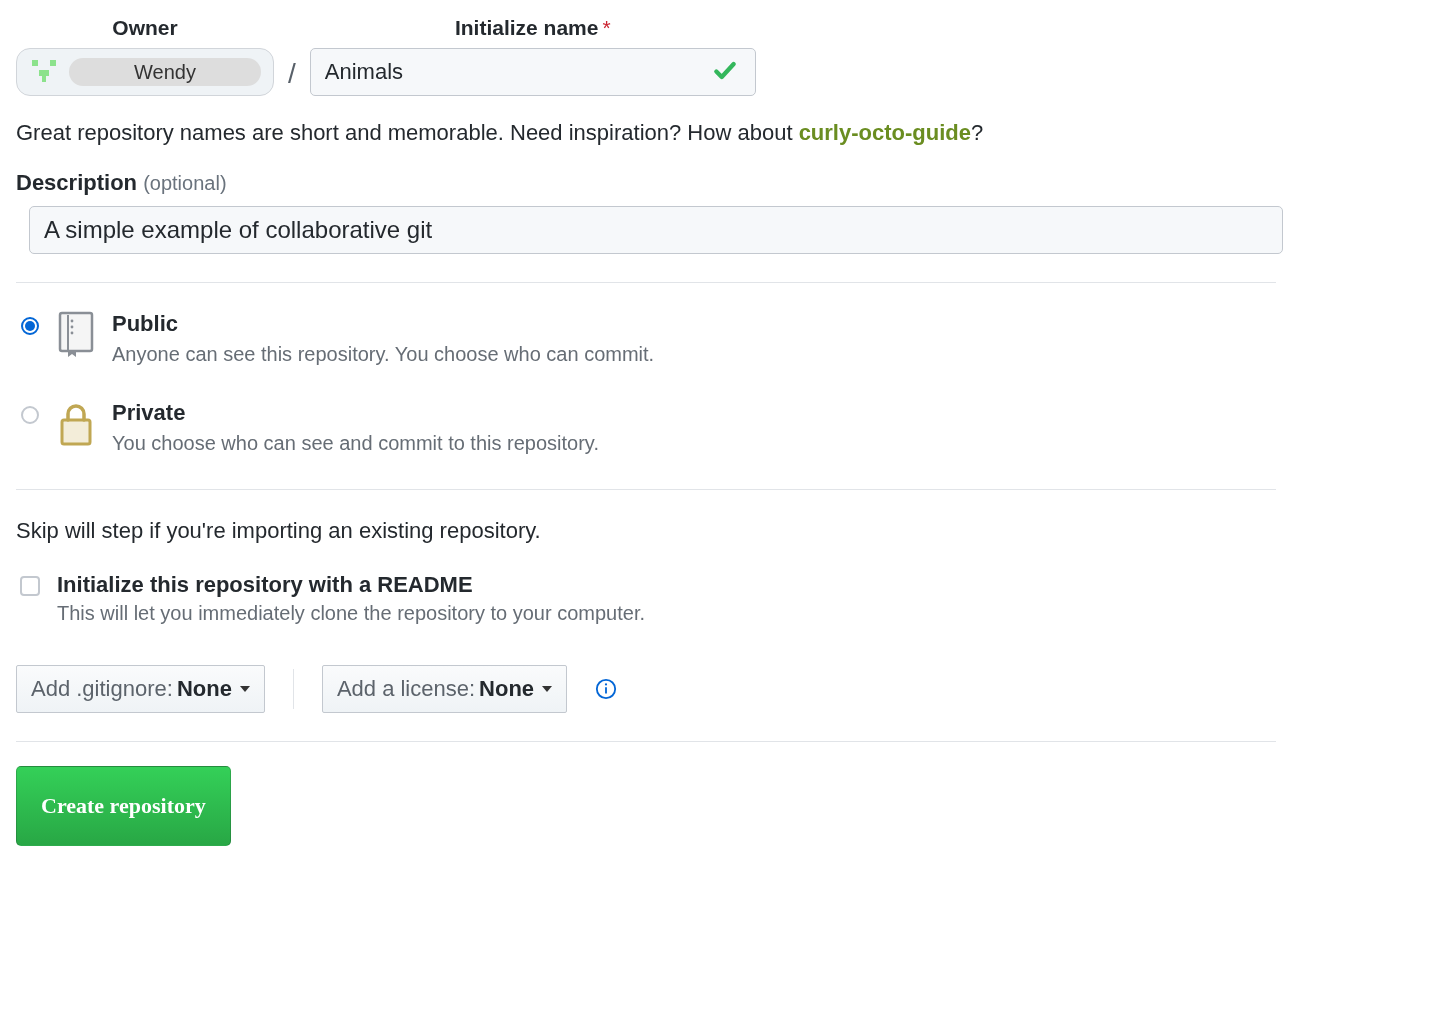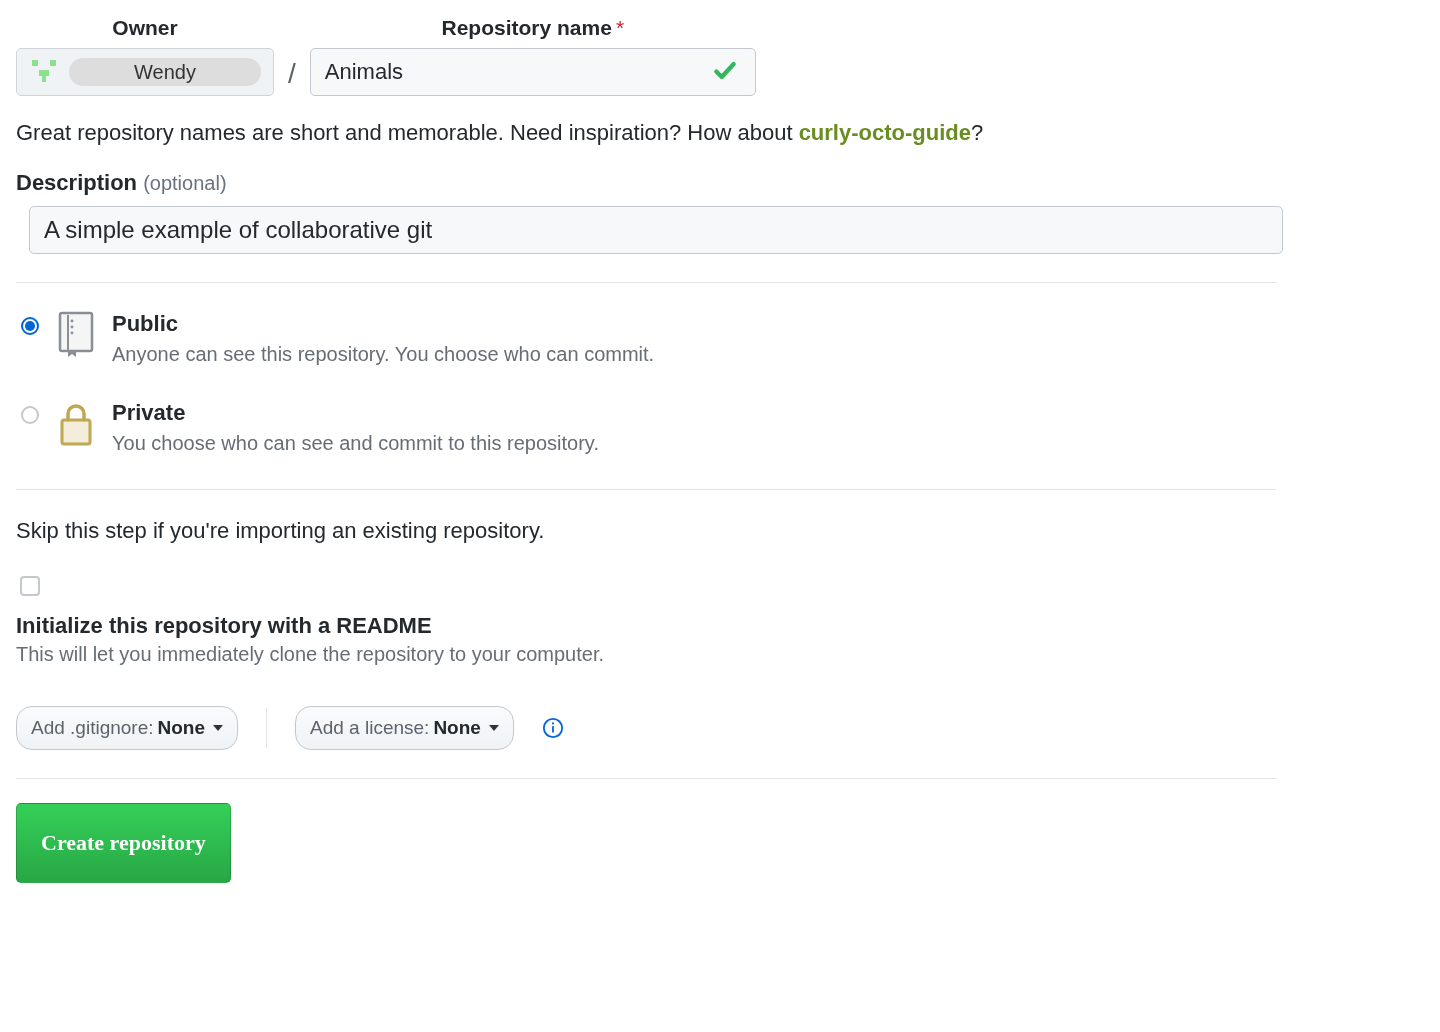--- a/index.html
+++ b/index.html
@@ -18,21 +18,21 @@
     font-size: 21px;
     font-weight: 600;
     margin-bottom: 8px;
     text-align: center;
   }
   .required { color: #cb2431; margin-left: 4px; font-weight: 400; }
   .owner-select {
     display: inline-flex;
     align-items: center;
     border: 1px solid #d1d5da;
-    border-radius: 5px;
+    border-radius: 14px;
     background: #eff3f6;
     padding: 8px 12px;
     height: 48px;
     width: 258px;
     gap: 10px;
   }
   .avatar {
     width: 30px; height: 30px;
     display: inline-flex; align-items: center; justify-content: center;
   }
@@ -86,38 +86,38 @@
   }
   .radio-input:checked { border-color: #0366d6; }
   .radio-input:checked::after {
     content: ""; position: absolute; left: 2px; top: 2px;
     width: 10px; height: 10px; background: #0366d6; border-radius: 50%;
   }
   .vis-icon { width: 42px; flex-shrink: 0; display: flex; align-items: flex-start; }
   .vis-text .vis-title { font-size: 22px; font-weight: 600; }
   .vis-text .vis-desc  { font-size: 20px; color: #666d75; margin-top: 6px; }
   .skip-text { font-size: 22px; margin: 28px 0 28px 0; }
-  .checkbox-row { display: flex; align-items: flex-start; gap: 14px; flex-direction: column; }
+  .checkbox-row { display: flex; align-items: flex-start; gap: 14px; }
   .checkbox-input {
     width: 20px; height: 20px; margin-top: 4px;
     appearance: none;
     border: 2px solid #c3c8cf;
     border-radius: 4px;
     cursor: pointer;
     flex-shrink: 0;
   }
   .readme-title { font-size: 22px; font-weight: 600; }
   .readme-desc  { font-size: 20px; color: #666d75; margin-top: 4px; }
   .dropdown-row { display: flex; align-items: center; gap: 28px; margin-top: 40px; position: relative; }
   .dropbtn {
     border: 1px solid #c3c8cf;
-    border-radius: 16px;
+    border-radius: 2px;
     background: linear-gradient(#fafbfc, #eff3f6);
     padding: 10px 14px;
-    font-size: 19px;
+    font-size: 22px;
     color: #5c636b;
     display: inline-flex;
     align-items: center;
     cursor: pointer;
   }
   .dropbtn b { color: #24292e; font-weight: 600; margin-left: 4px; }
   .caret {
     display: inline-block;
     margin-left: 8px;
     border-top: 6px solid #333;
@@ -158,21 +158,21 @@
         <span class="owner-pill">
           <span>Wendy</span>
         </span>
       </div>
     </div>
 
     <div class="slash">/</div>
 
     <div class="field-block">
       <label>
-        <span>Repository name</span><span class="required">*</span>
+        <span>Initialize name</span><span class="required">*</span>
       </label>
       <div class="repo-input-wrap">
         <input class="text-input repo-input" type="text" value="Animals" style="">
         <span class="check-icon">
           <svg width="26" height="26" viewBox="0 0 24 24" fill="none" stroke="currentColor" stroke-width="4" stroke-linecap="round" stroke-linejoin="round">
             <polyline points="4,13 9,18 20,6"></polyline>
           </svg>
         </span>
       </div>
     </div>
@@ -219,21 +219,21 @@
       </span>
       <div class="vis-text">
         <div class="vis-title">Private</div>
         <div class="vis-desc">You choose who can see and commit to this repository.</div>
       </div>
     </div>
   </div>
 
   <hr class="hr">
 
-  <div class="skip-text">Skip this step if you're importing an existing repository.</div>
+  <div class="skip-text">Skip will step if you're importing an existing repository.</div>
 
   <div class="checkbox-row">
     <input type="checkbox" class="checkbox-input" style="">
     <div>
       <div class="readme-title">Initialize this repository with a README</div>
       <div class="readme-desc">This will let you immediately clone the repository to your computer.</div>
     </div>
   </div>
 
   <div class="dropdown-row">

